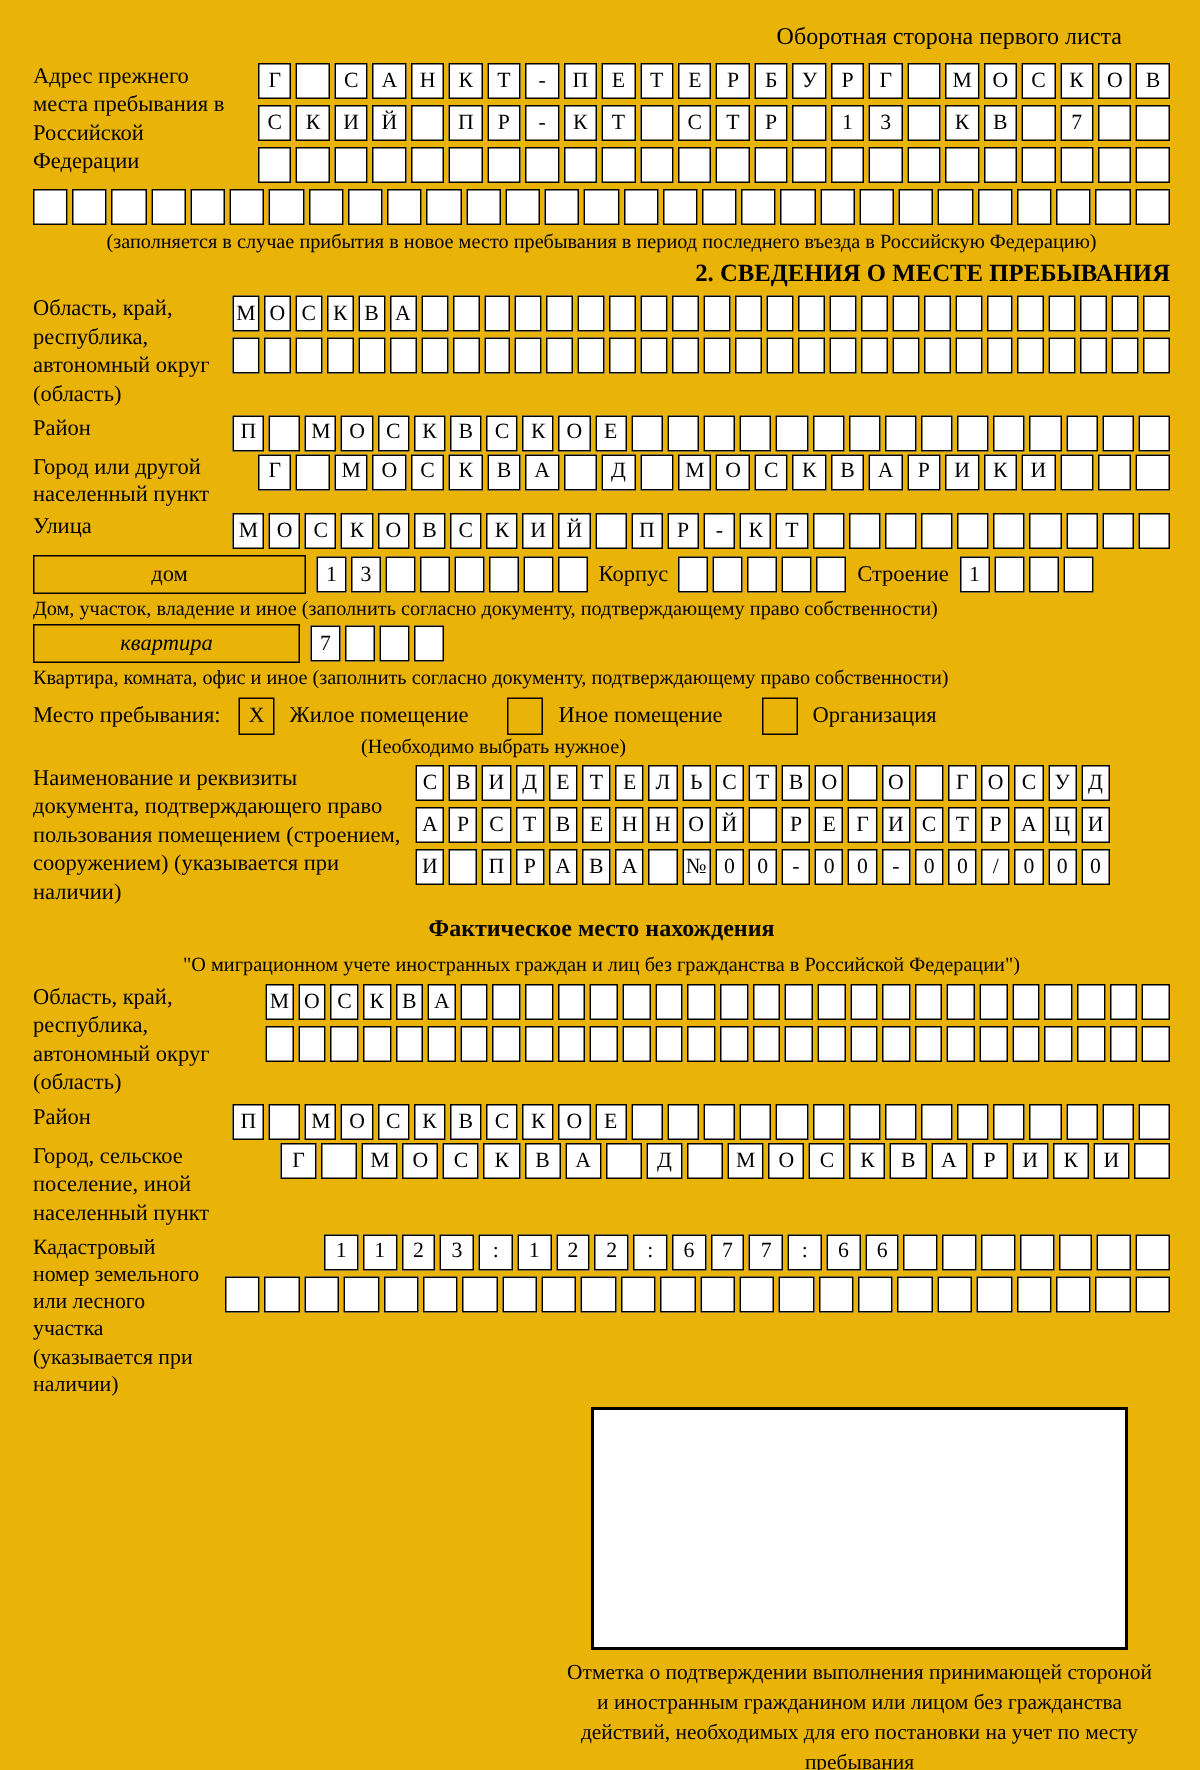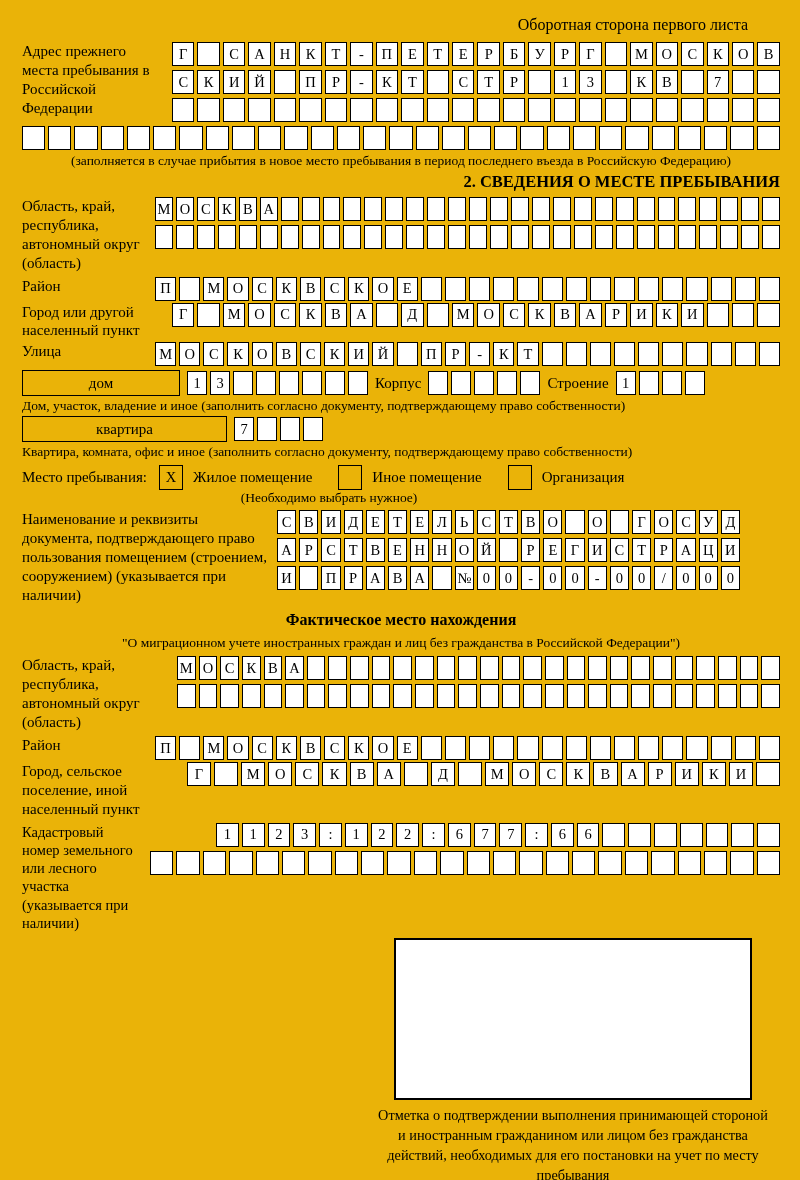--- a/index.html
+++ b/index.html
@@ -21,21 +21,21 @@
 
   .mt8{margin-top:8px;} .mt6{margin-top:6px;} .mt5{margin-top:5px;}
   .mt4{margin-top:4px;} .mt3{margin-top:3px;} .mt2{margin-top:2px;}
 
   .center-note { text-align:center; font-size:13.5px; }
   .sec-title { text-align:right; font-weight:bold; font-size:16.5px; }
 
   .house-row { display:flex; align-items:center; gap:7px; font-size:15px; }
   .named-box { border:1.8px solid #000; height:26px; display:flex; align-items:center;
                justify-content:center; font-size:15px; }
-  .box-dom { width:158px;text-align:right; } .box-kv { width:205px; }
+  .box-dom { width:182px;text-align:right; } .box-kv { width:178px;font-style:italic; }
   .cellgroup { display:flex; gap:3px; height:24px; }
   .cellgroup .cell { flex:0 0 20px; }
   .inline-label { white-space:nowrap; }
 
   .small-note { font-size:13.5px; }
 
   .stay-row { display:flex; align-items:center; font-size:15px; }
   .stay-row .lead { margin-right:12px; }
   .checkbox { width:24px; height:25px; border:1.8px solid #000; display:flex;
               align-items:center; justify-content:center; font-size:14.5px; margin-right:10px; }

